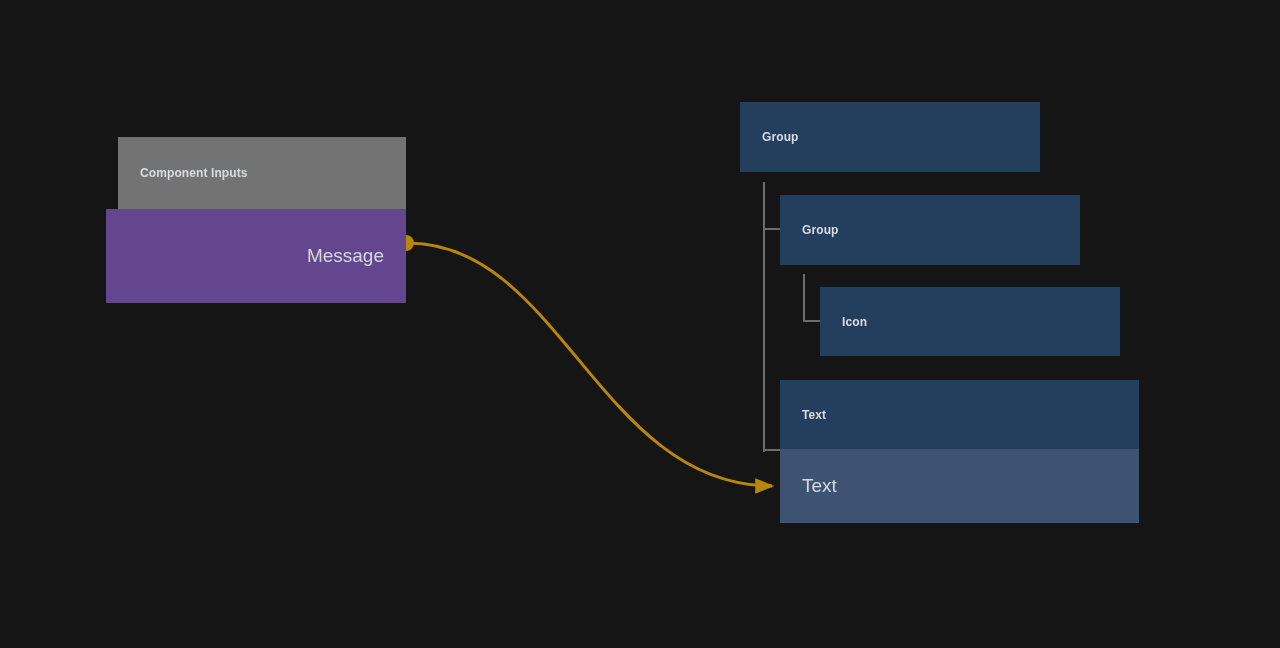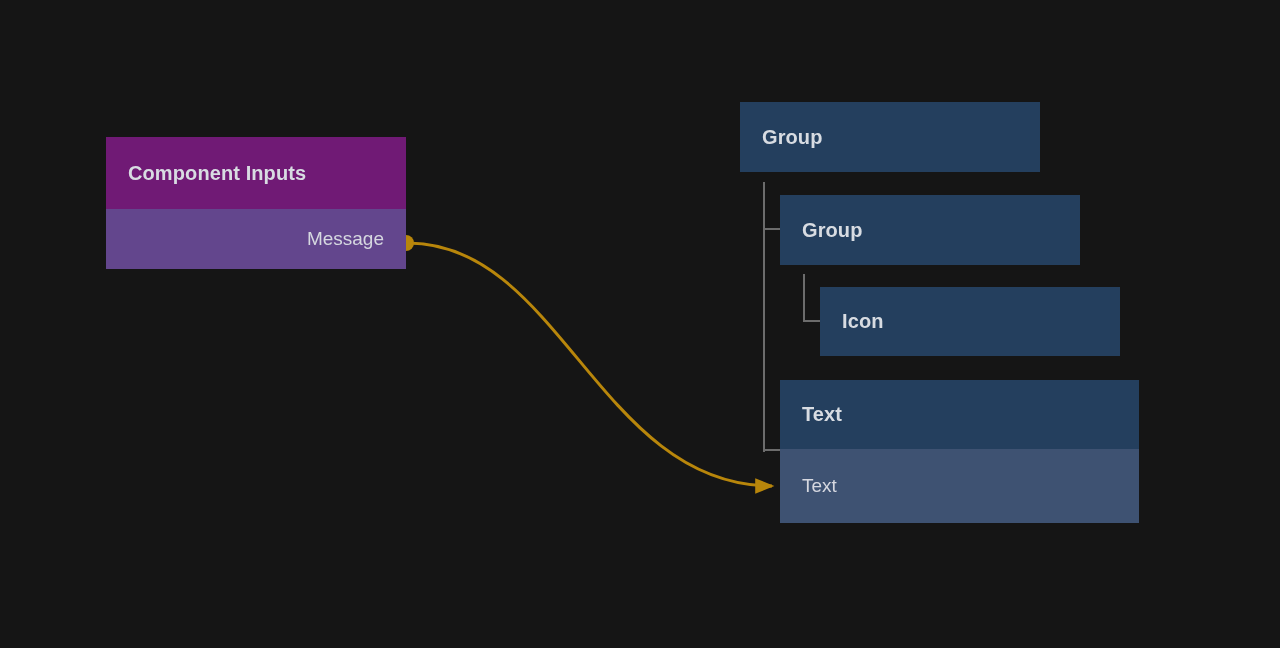--- a/index.html
+++ b/index.html
@@ -25,21 +25,21 @@
   .node {
     position: absolute;
     box-sizing: border-box;
   }
   .node-header {
     box-sizing: border-box;
     display: flex;
     align-items: center;
     padding: 0 22px;
     color: #d8dce2;
-    font-size: 20px;
+    font-size: 12px;
     font-weight: bold;
     letter-spacing: 0.1px;
     white-space: nowrap;
   }
   .node-row {
     box-sizing: border-box;
     display: flex;
     align-items: center;
     justify-content: flex-end;
     padding: 0 22px;
@@ -53,24 +53,25 @@
   }
 
   
   #component-inputs-node {
     left: 106px;
     top: 137px;
     width: 300px;
   }
   #component-inputs-node .node-header {
     height: 72px;
-    background: #701a75;
+    background: #737373;
+    margin-left: 12px;
   }
   #component-inputs-node .node-row {
-    height: 60px;
+    height: 94px;
     background: #63468d;
   }
 
   
   .blue-header {
     background: #243f5e;
   }
   .blue-row {
     background: #3e5272;
   }

